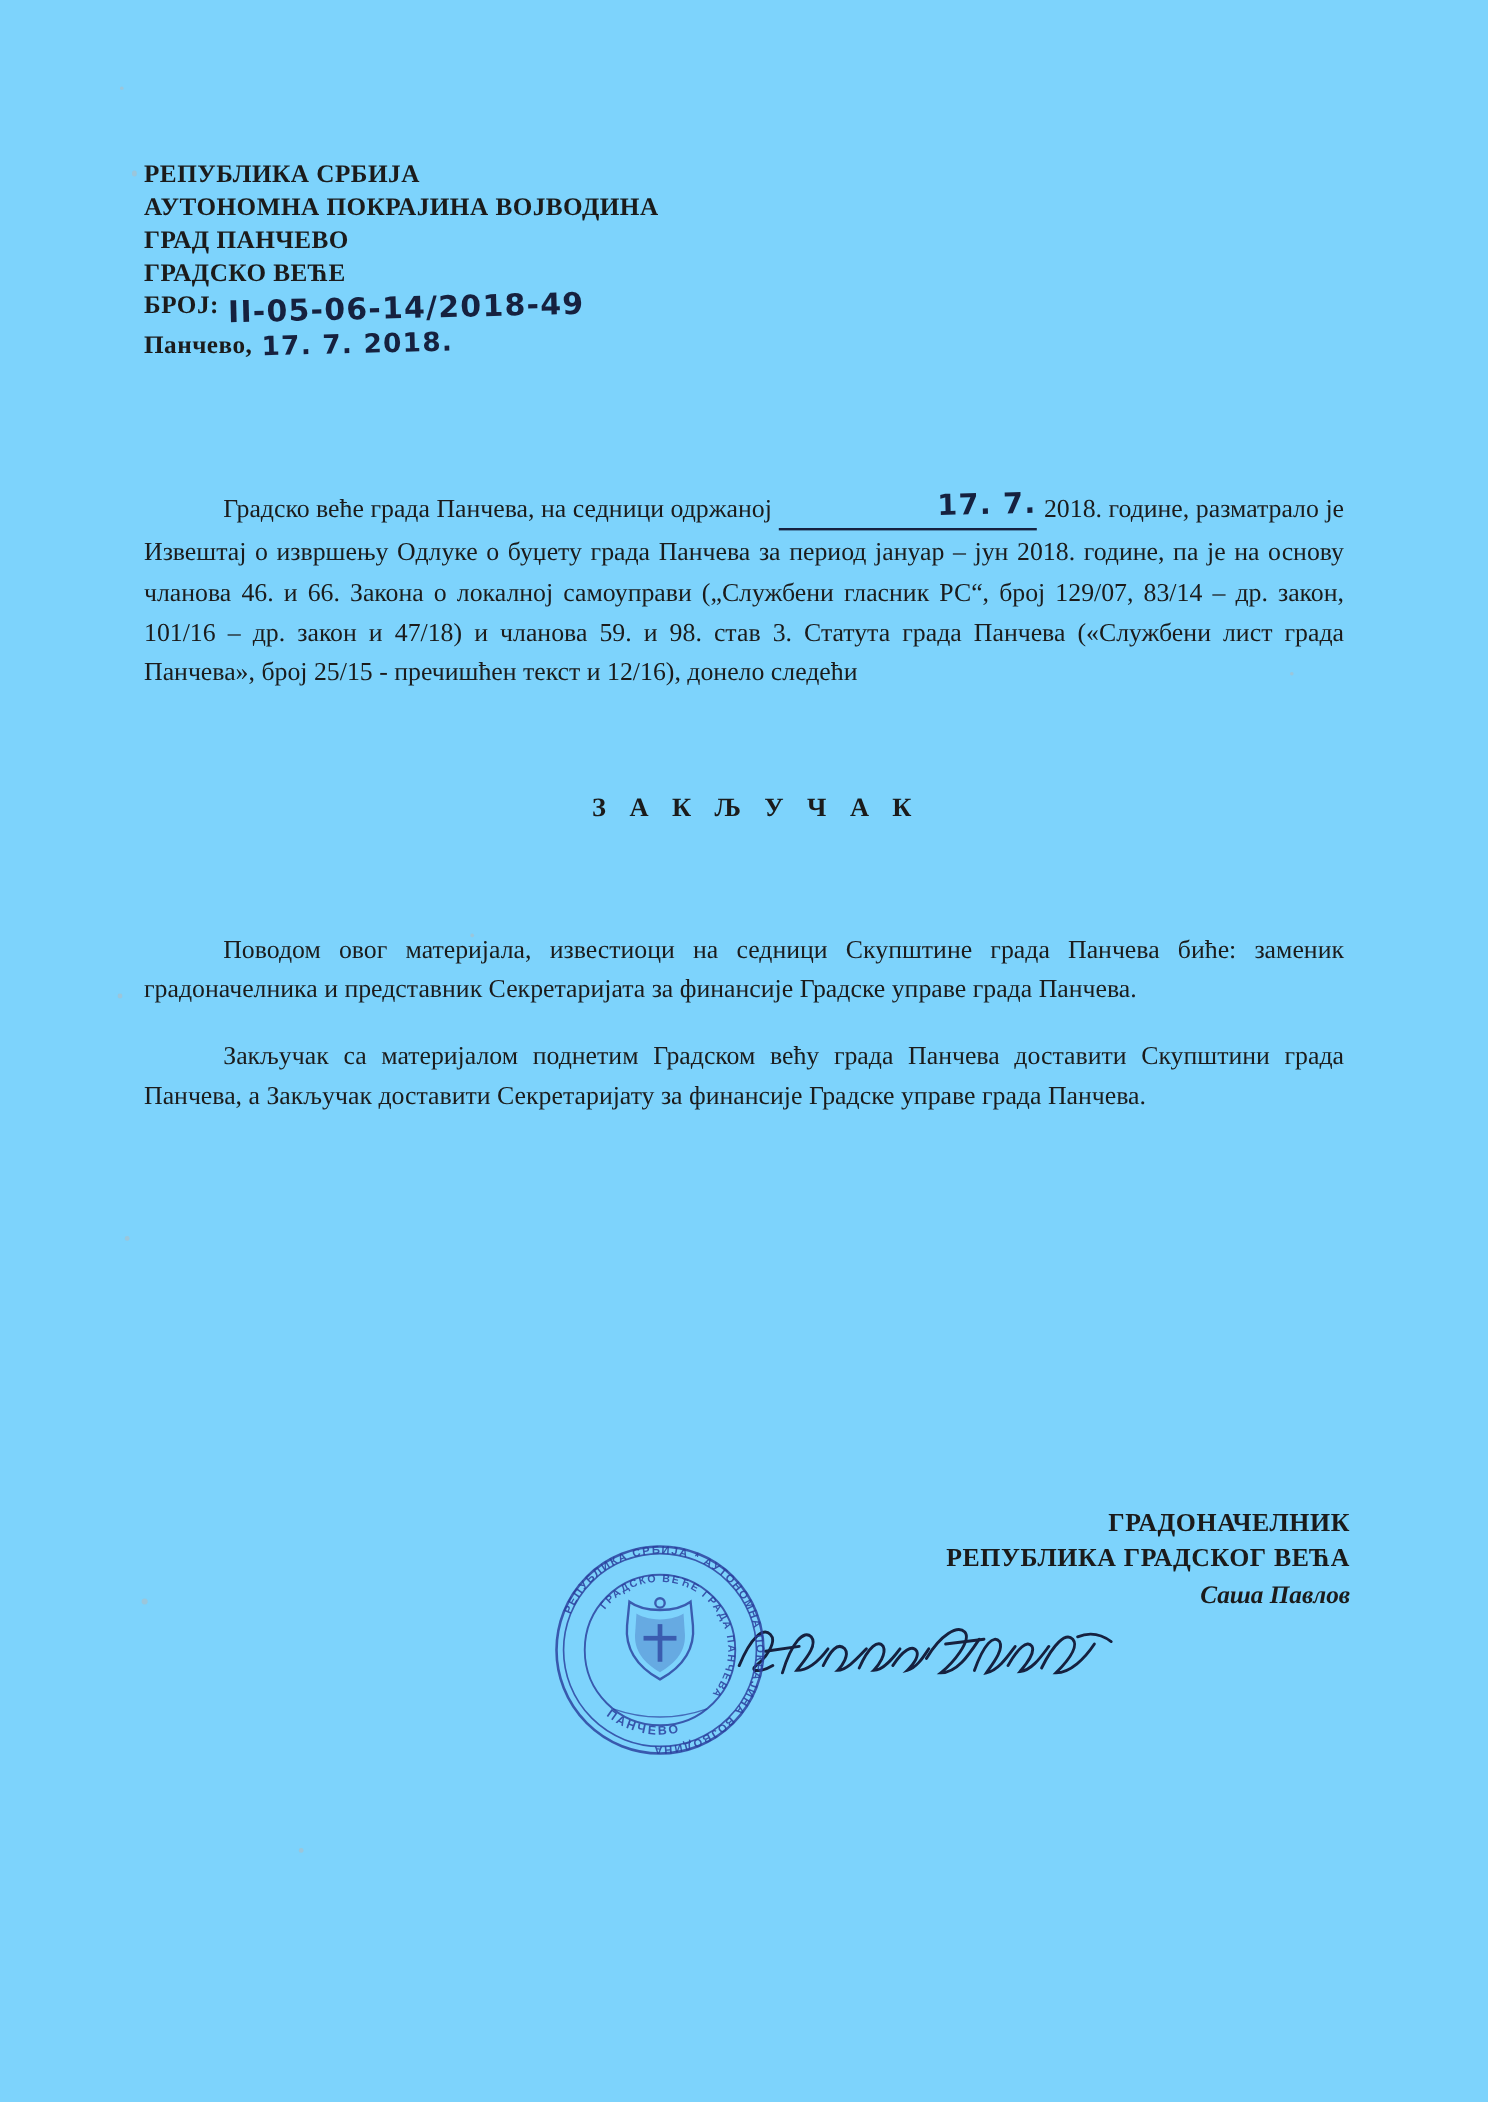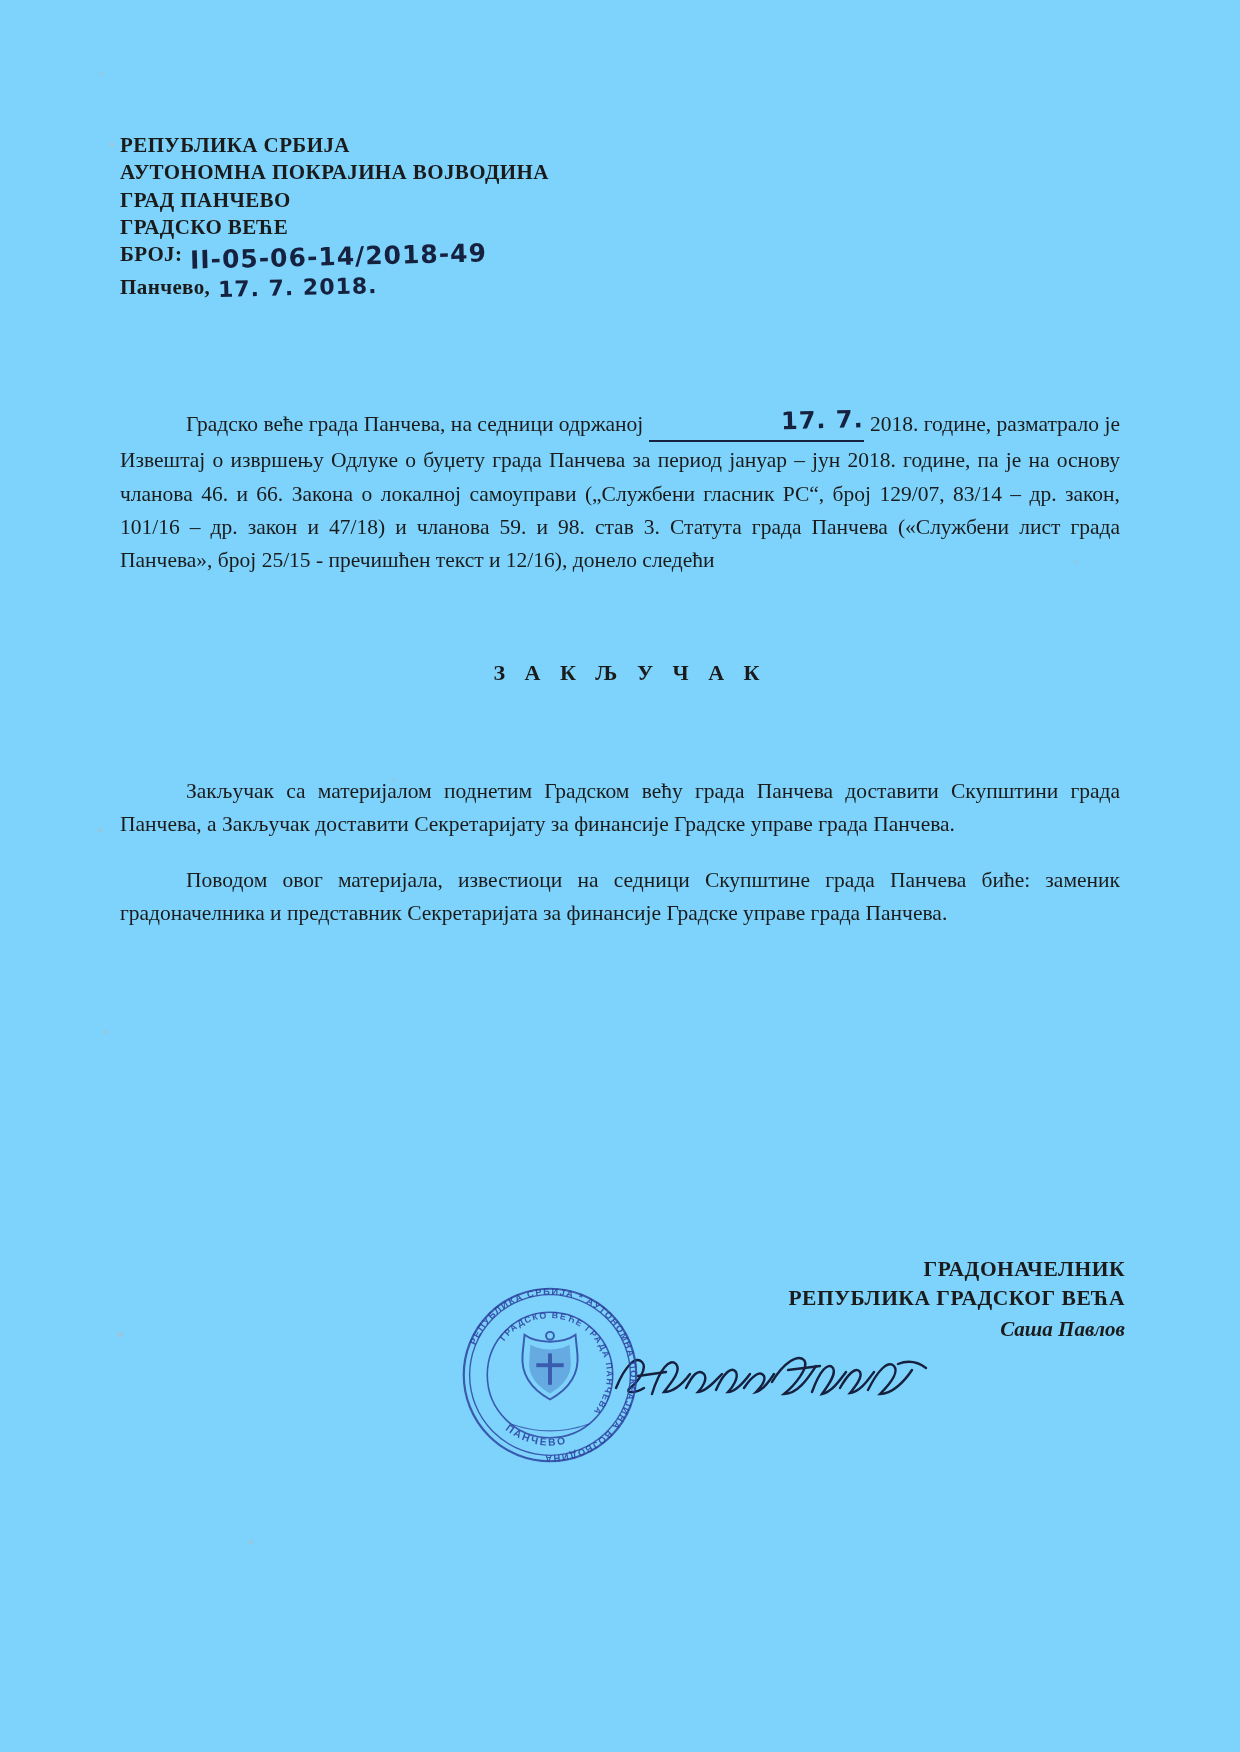--- a/index.html
+++ b/index.html
@@ -162,22 +162,22 @@
     </div>
   </div>
 
   <div class="body-block">
     <p class="para"><span>Градско веће града Панчева, на седници одржаној</span><span class="date-fill"><span class="hand">17. 7.</span></span><span>2018. године, разматрало је Извештај о извршењу Одлуке о буџету града Панчева за период јануар – јун 2018. године, па је на основу чланова 46. и 66. Закона о локалној самоуправи („Службени гласник РС“, број 129/07, 83/14 – др. закон, 101/16 – др. закон и 47/18) и чланова 59. и 98. став 3. Статута града Панчева («Службени лист града Панчева», број 25/15 - пречишћен текст и 12/16), донело следећи</span></p>
   </div>
 
   <div class="title-zakljucak">З А К Љ У Ч А К</div>
 
   <div class="body-block" style="top:775px;">
+    <p class="para">Поводом овог материјала, известиоци на седници Скупштине града Панчева биће: заменик градоначелника и представник Секретаријата за финансије Градске управе града Панчева.</p>
     <p class="para">Закључак са материјалом поднетим Градском већу града Панчева доставити Скупштини града Панчева, а Закључак доставити Секретаријату за финансије Градске управе града Панчева.</p>
-    <p class="para">Поводом овог материјала, известиоци на седници Скупштине града Панчева биће: заменик градоначелника и представник Секретаријата за финансије Градске управе града Панчева.</p>
   </div>
 
   <div class="sign-block">
     <div class="sign-line">ГРАДОНАЧЕЛНИК</div>
     <div class="sign-line">РЕПУБЛИКА  ГРАДСКОГ  ВЕЋА</div>
     <div class="sign-name">Саша Павлов</div>
   </div>
 
   <svg class="signature-scribble" viewBox="0 0 320 60">
     <g fill="none" stroke="#16213f" stroke-width="2.4" stroke-linecap="round">

